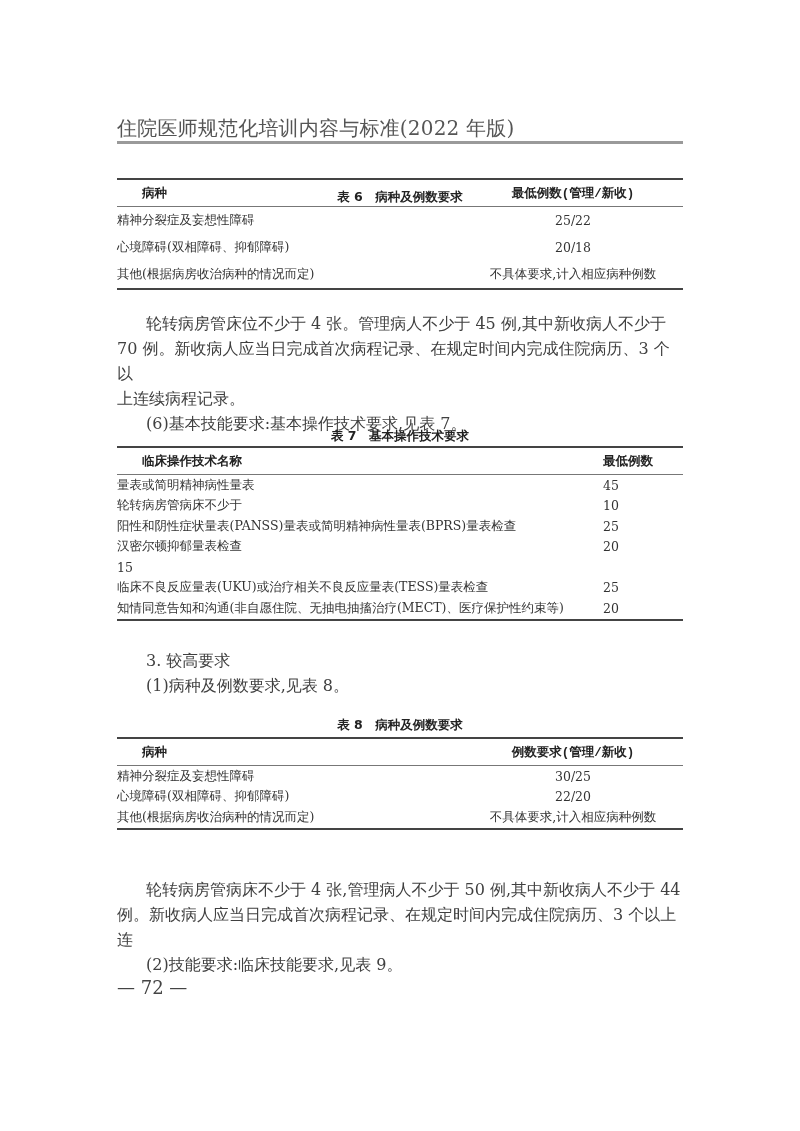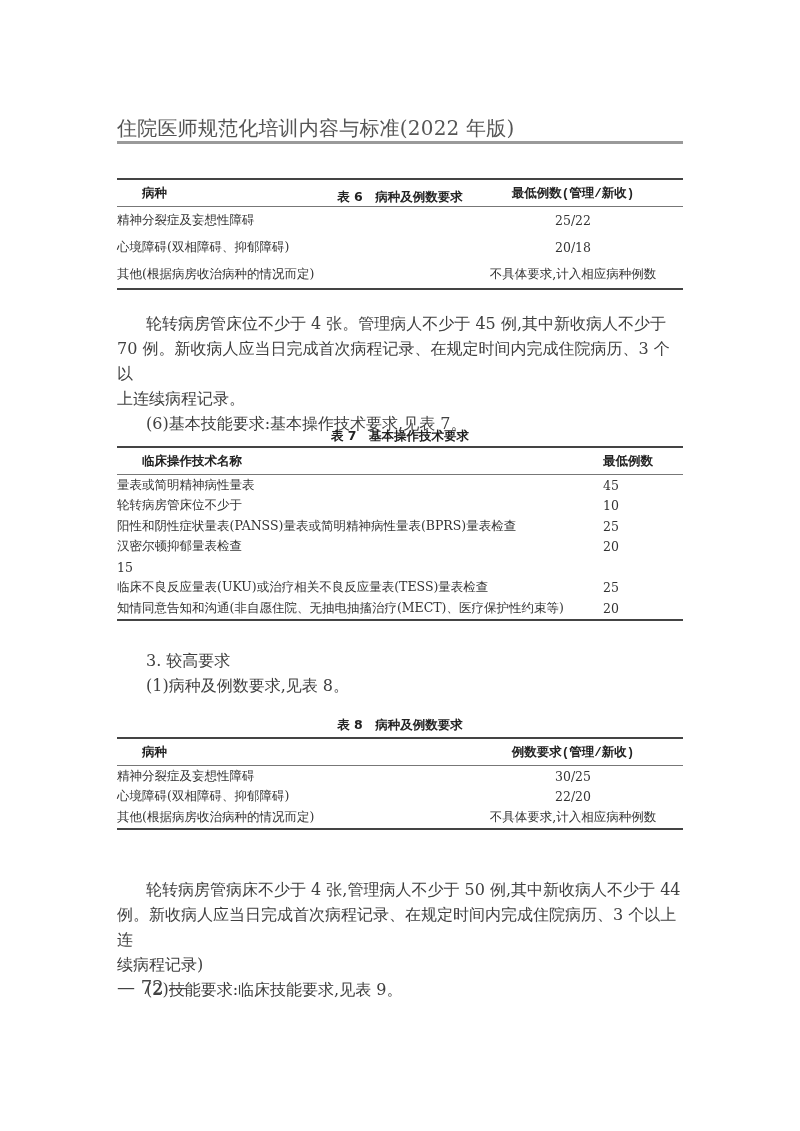--- a/index.html
+++ b/index.html
@@ -72,21 +72,21 @@
     <div class="hrow">
       <div class="c1">临床操作技术名称</div>
       <div class="c2">最低例数</div>
     </div>
     <div class="rule-mid"></div>
     <div class="row">
       <div class="c1">量表或简明精神病性量表</div>
       <div class="c2">45</div>
     </div>
     <div class="row">
-      <div class="c1">轮转病房管床位不少于</div>
+      <div class="c1">轮转病房管病床不少于</div>
       <div class="c2">10</div>
     </div>
     <div class="row">
       <div class="c1">阳性和阴性症状量表(PANSS)量表或简明精神病性量表(BPRS)量表检查</div>
       <div class="c2">25</div>
     </div>
     <div class="row">
       <div class="c1">汉密尔顿抑郁量表检查</div>
       <div class="c2">20</div>
     </div>
@@ -128,18 +128,17 @@
     <div class="row">
       <div class="c1">其他(根据病房收治病种的情况而定)</div>
       <div class="c2">不具体要求,计入相应病种例数</div>
     </div>
     <div class="rule-bot"></div>
   </div>
 
   <div class="para" style="top:877px;">
     <p class="indent">轮转病房管病床不少于 4 张,管理病人不少于 50 例,其中新收病人不少于 44</p>
     <p>例。新收病人应当日完成首次病程记录、在规定时间内完成住院病历、3 个以上连</p>
-    <p>续病程记录)</p>
     <p class="indent">(2)技能要求:临床技能要求,见表 9。</p>
   </div>
 
   <div class="page-number">— 72 —</div>
 </div>
 
 </body></html>

